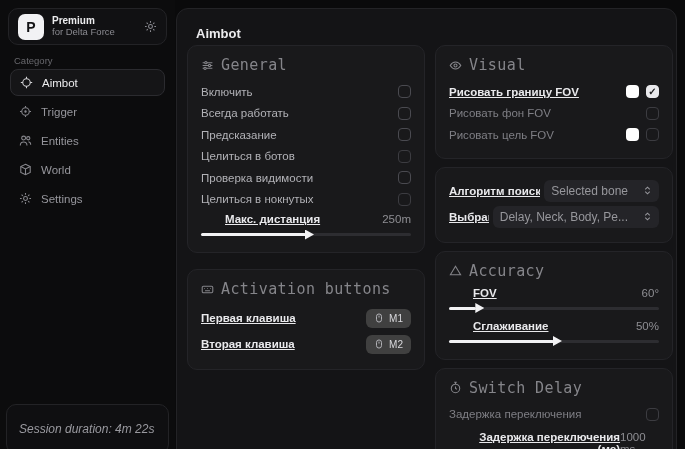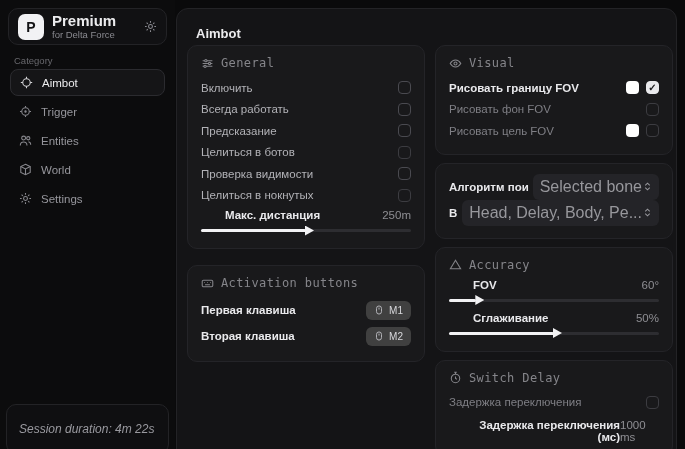--- a/index.html
+++ b/index.html
@@ -19,21 +19,21 @@
     position:absolute; left:8px; top:8px; right:8px; height:37px;
     border:1px solid #232326; border-radius:10px; background:#111113;
     display:flex; align-items:center; padding:0 9px; gap:8px;
   }
   .brand-logo {
     width:26px; height:26px; border-radius:7px; background:#f2f2f4;
     color:#141416; font-weight:bold; font-size:14px;
     display:flex; align-items:center; justify-content:center;
   }
   .brand-text { flex:1; line-height:1.15; }
-  .brand-name { color:#ececee; font-size:15px; font-weight:bold; }
+  .brand-name { color:#ececee; font-size:10px; font-weight:bold; }
   .brand-sub { color:#8a8a90; font-size:9.5px; }
   .brand-gear { color:#8a8a90; cursor:pointer; }
 
   .category-label { position:absolute; left:14px; top:55px; font-size:9.5px; color:#68686d; }
 
   .nav { position:absolute; left:10px; top:69px; right:10px; }
   .nav-item {
     height:27px; display:flex; align-items:center; gap:9px;
     padding:0 9px; border-radius:8px; color:#96969c; font-size:11.5px;
     margin-bottom:2px; cursor:pointer;
@@ -66,30 +66,30 @@
 
   .card {
     background:#19191b; border:1px solid #242428; border-radius:10px;
     padding:10px 13px 12px 13px;
   }
   .card-head {
     display:flex; align-items:center; gap:7px; margin-bottom:7px;
     color:#85858a;
   }
   .card-head .title {
-    font-family:"DejaVu Sans Mono", monospace; font-size:12px; letter-spacing:.4px;
+    font-family:"DejaVu Sans Mono", monospace; font-size:15px; letter-spacing:.4px;
   }
 
   .row {
     display:flex; align-items:center; justify-content:space-between;
     height:21.5px; font-size:11.5px;
   }
   .row.tall { height:26px; }
   .lbl { color:#b2b2b7;text-align:right; }
-  .lbl.bright { color:#e9e9ec; font-weight:bold; }
+  .lbl.bright { color:#e9e9ec; font-weight:bold;text-decoration:underline; }
   .lbl.dim { color:#7f7f85; }
   .lbl.clip { flex:1; overflow:hidden; white-space:nowrap; margin-right:4px; }
 
   .checkbox {
     width:13px; height:13px; border:1.5px solid #4a4a50; border-radius:4px;
     background:transparent; cursor:pointer; flex:none;
   }
   .checkbox.dim { border-color:#3c3c41; }
   .checkbox.checked {
     background:#e9e9ec; border-color:#e9e9ec; color:#1a1a1c;
@@ -112,23 +112,23 @@
     background:#f2f2f4; clip-path:polygon(0 0, 100% 50%, 0 100%);
   }
 
   .pill {
     display:flex; align-items:center; gap:5px;
     background:#404040; border-radius:6px; padding:4px 8px;
     font-size:10px; color:#d8d8dc; cursor:pointer;
   }
   .pill .picon { color:#b9b9be; }
   .dropdown {
-    display:flex; align-items:center; gap:1px;
+    display:flex; align-items:center; gap:15px;
     background:#242428; border-radius:6px; padding:4px 7px;
-    font-size:16px; color:#97979c; cursor:pointer; flex:none;
+    font-size:12px; color:#97979c; cursor:pointer; flex:none;
     white-space:nowrap;
   }
 </style>
 </head>
 <body>
 
 <div class="sidebar">
   <div class="brand-box">
     <div class="brand-logo">P</div>
     <div class="brand-text">
@@ -334,21 +334,21 @@
           <span>
             <svg width="9" height="9" viewBox="0 0 16 16" fill="none" stroke="currentColor" stroke-width="1.8">
               <path d="M4 6l4-4 4 4M4 10l4 4 4-4"></path>
             </svg>
           </span>
         </span>
       </div>
       <div class="row tall">
         <span class="lbl bright clip">Выбранные кос</span>
         <span class="dropdown">
-          <span>Head, Delay, Body, Pe...</span>
+          <span>Delay, Neck, Body, Pe...</span>
           <span>
             <svg width="9" height="9" viewBox="0 0 16 16" fill="none" stroke="currentColor" stroke-width="1.8">
               <path d="M4 6l4-4 4 4M4 10l4 4 4-4"></path>
             </svg>
           </span>
         </span>
       </div>
     </div>
 
     <div class="card">

